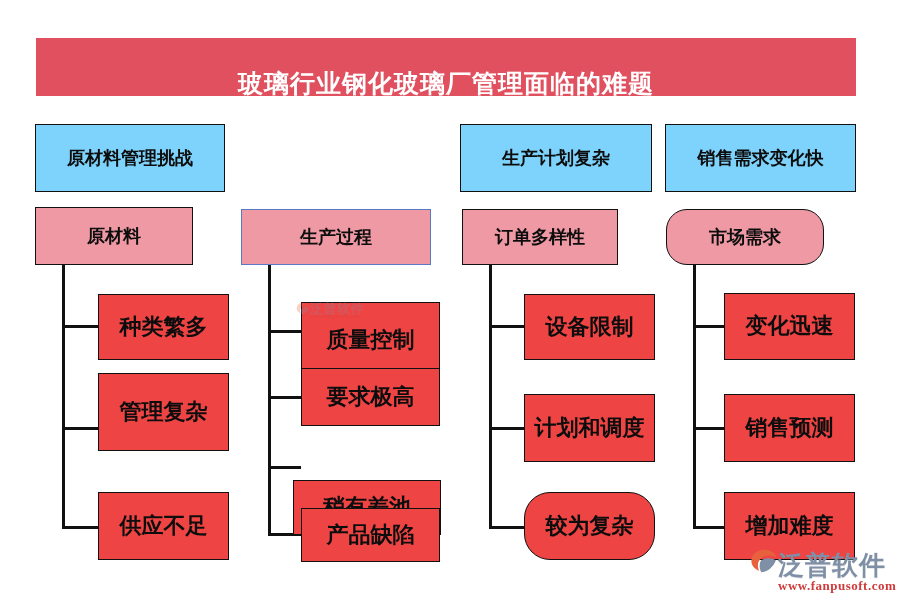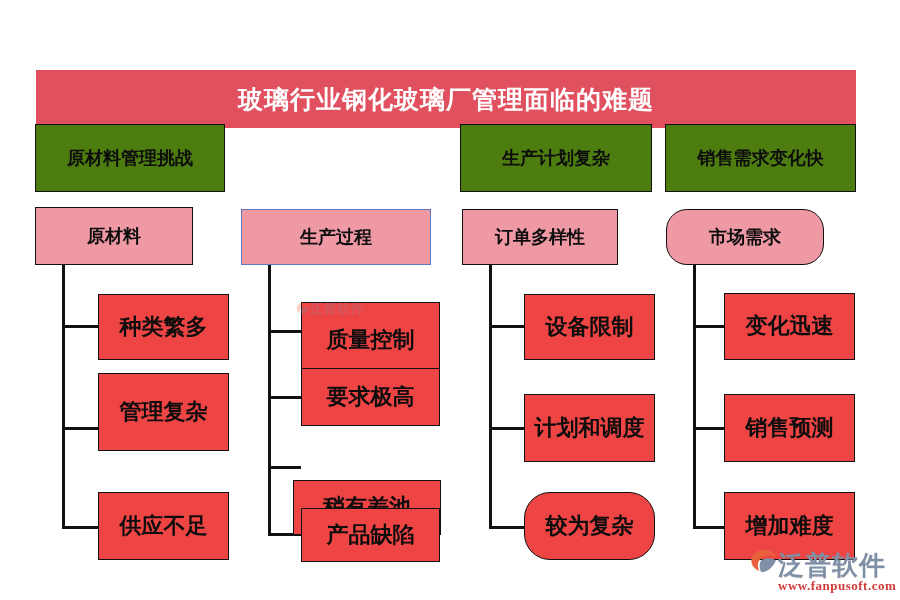--- a/index.html
+++ b/index.html
@@ -11,41 +11,41 @@
     position:relative;
   }
   #canvas{position:absolute;left:0;top:0;width:900px;height:600px;}
 
   
   .title-banner{
     position:absolute;
     left:36px;top:38px;
     width:820px;height:58px;
     background:#E0505F;
-    display:flex;align-items:center;justify-content:center;margin-top:32px;
+    display:flex;align-items:flex-end;justify-content:center;
   }
   .title-banner .title-text{
     color:#ffffff;
     font-size:25px;
     font-weight:bold;
     letter-spacing:1px;
     line-height:1;
   }
 
   
   .box{
     position:absolute;
     box-sizing:border-box;
     display:flex;align-items:center;justify-content:center;
     color:#0d0d0d;
     font-weight:bold;
     line-height:1.1;
   }
   .box-head{
-    background:#4d7c0f;
+    background:#7dd3fc;
     border:1.6px solid #111111;
     font-size:18px;
   }
   .box-sub{
     background:#EE99A4;
     border:1.6px solid #111111;
     font-size:18px;
   }
   .box-sub.blue-border{
     border:1.6px solid #5B79C4;

